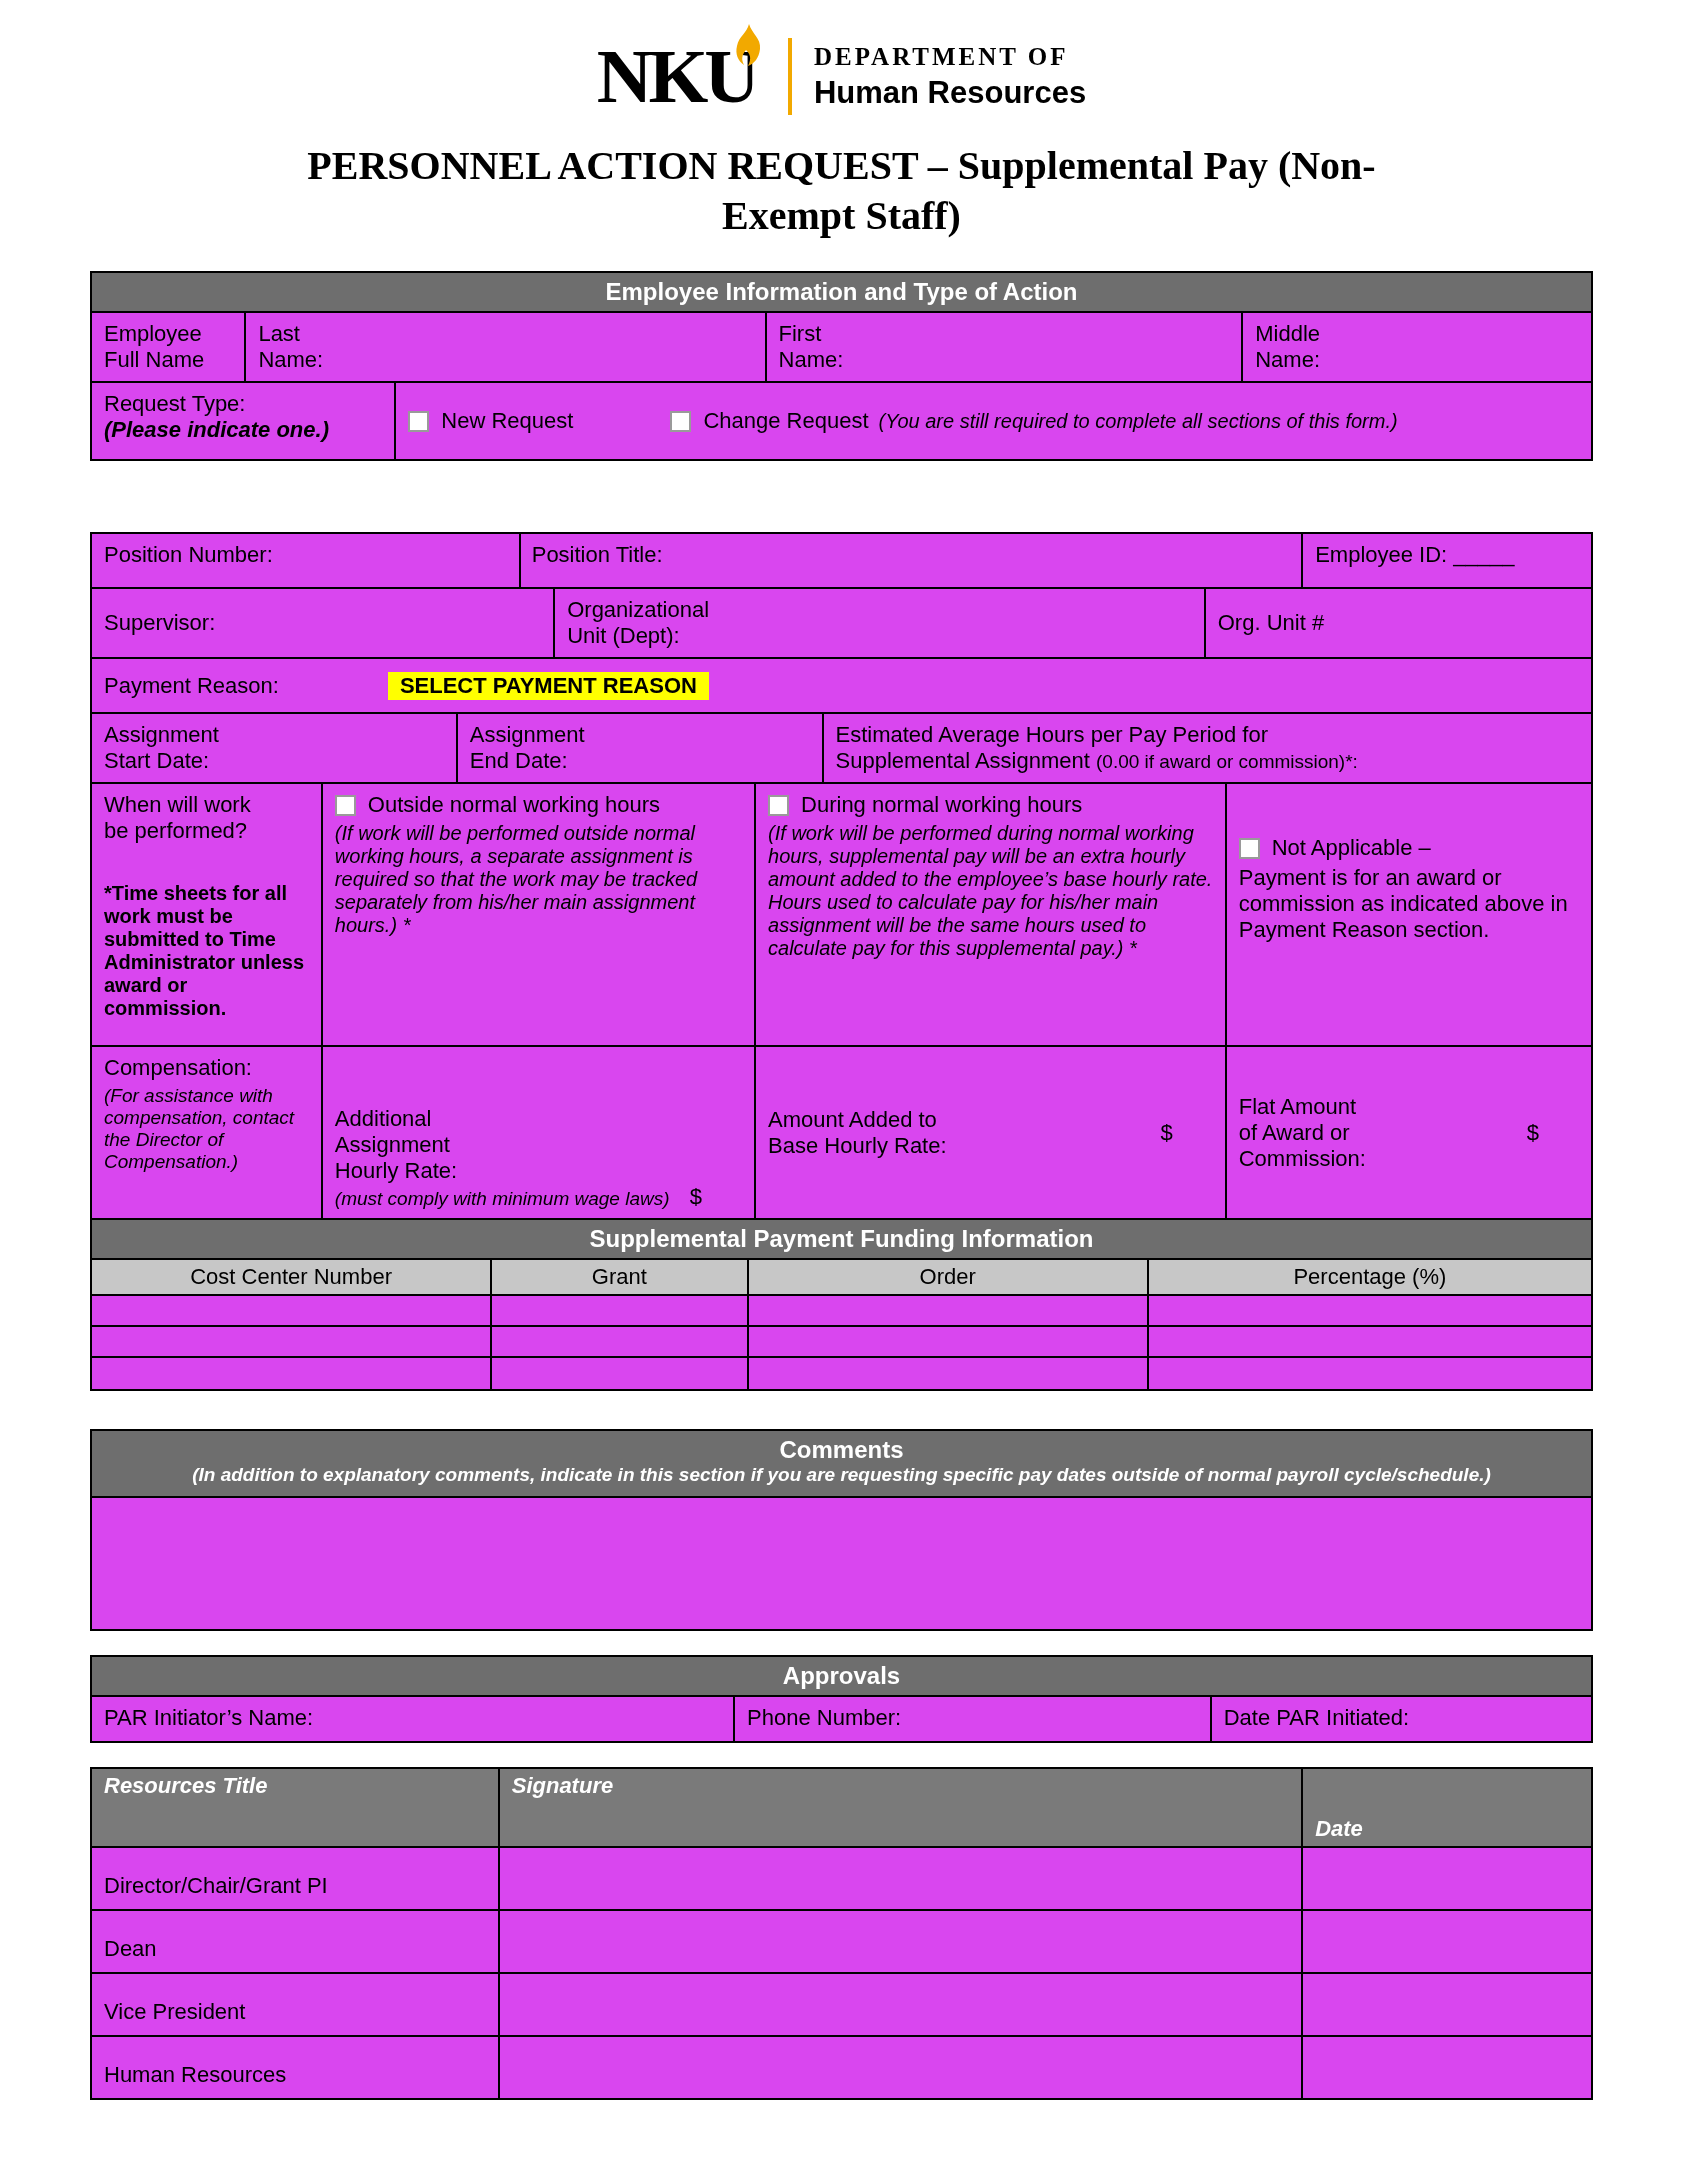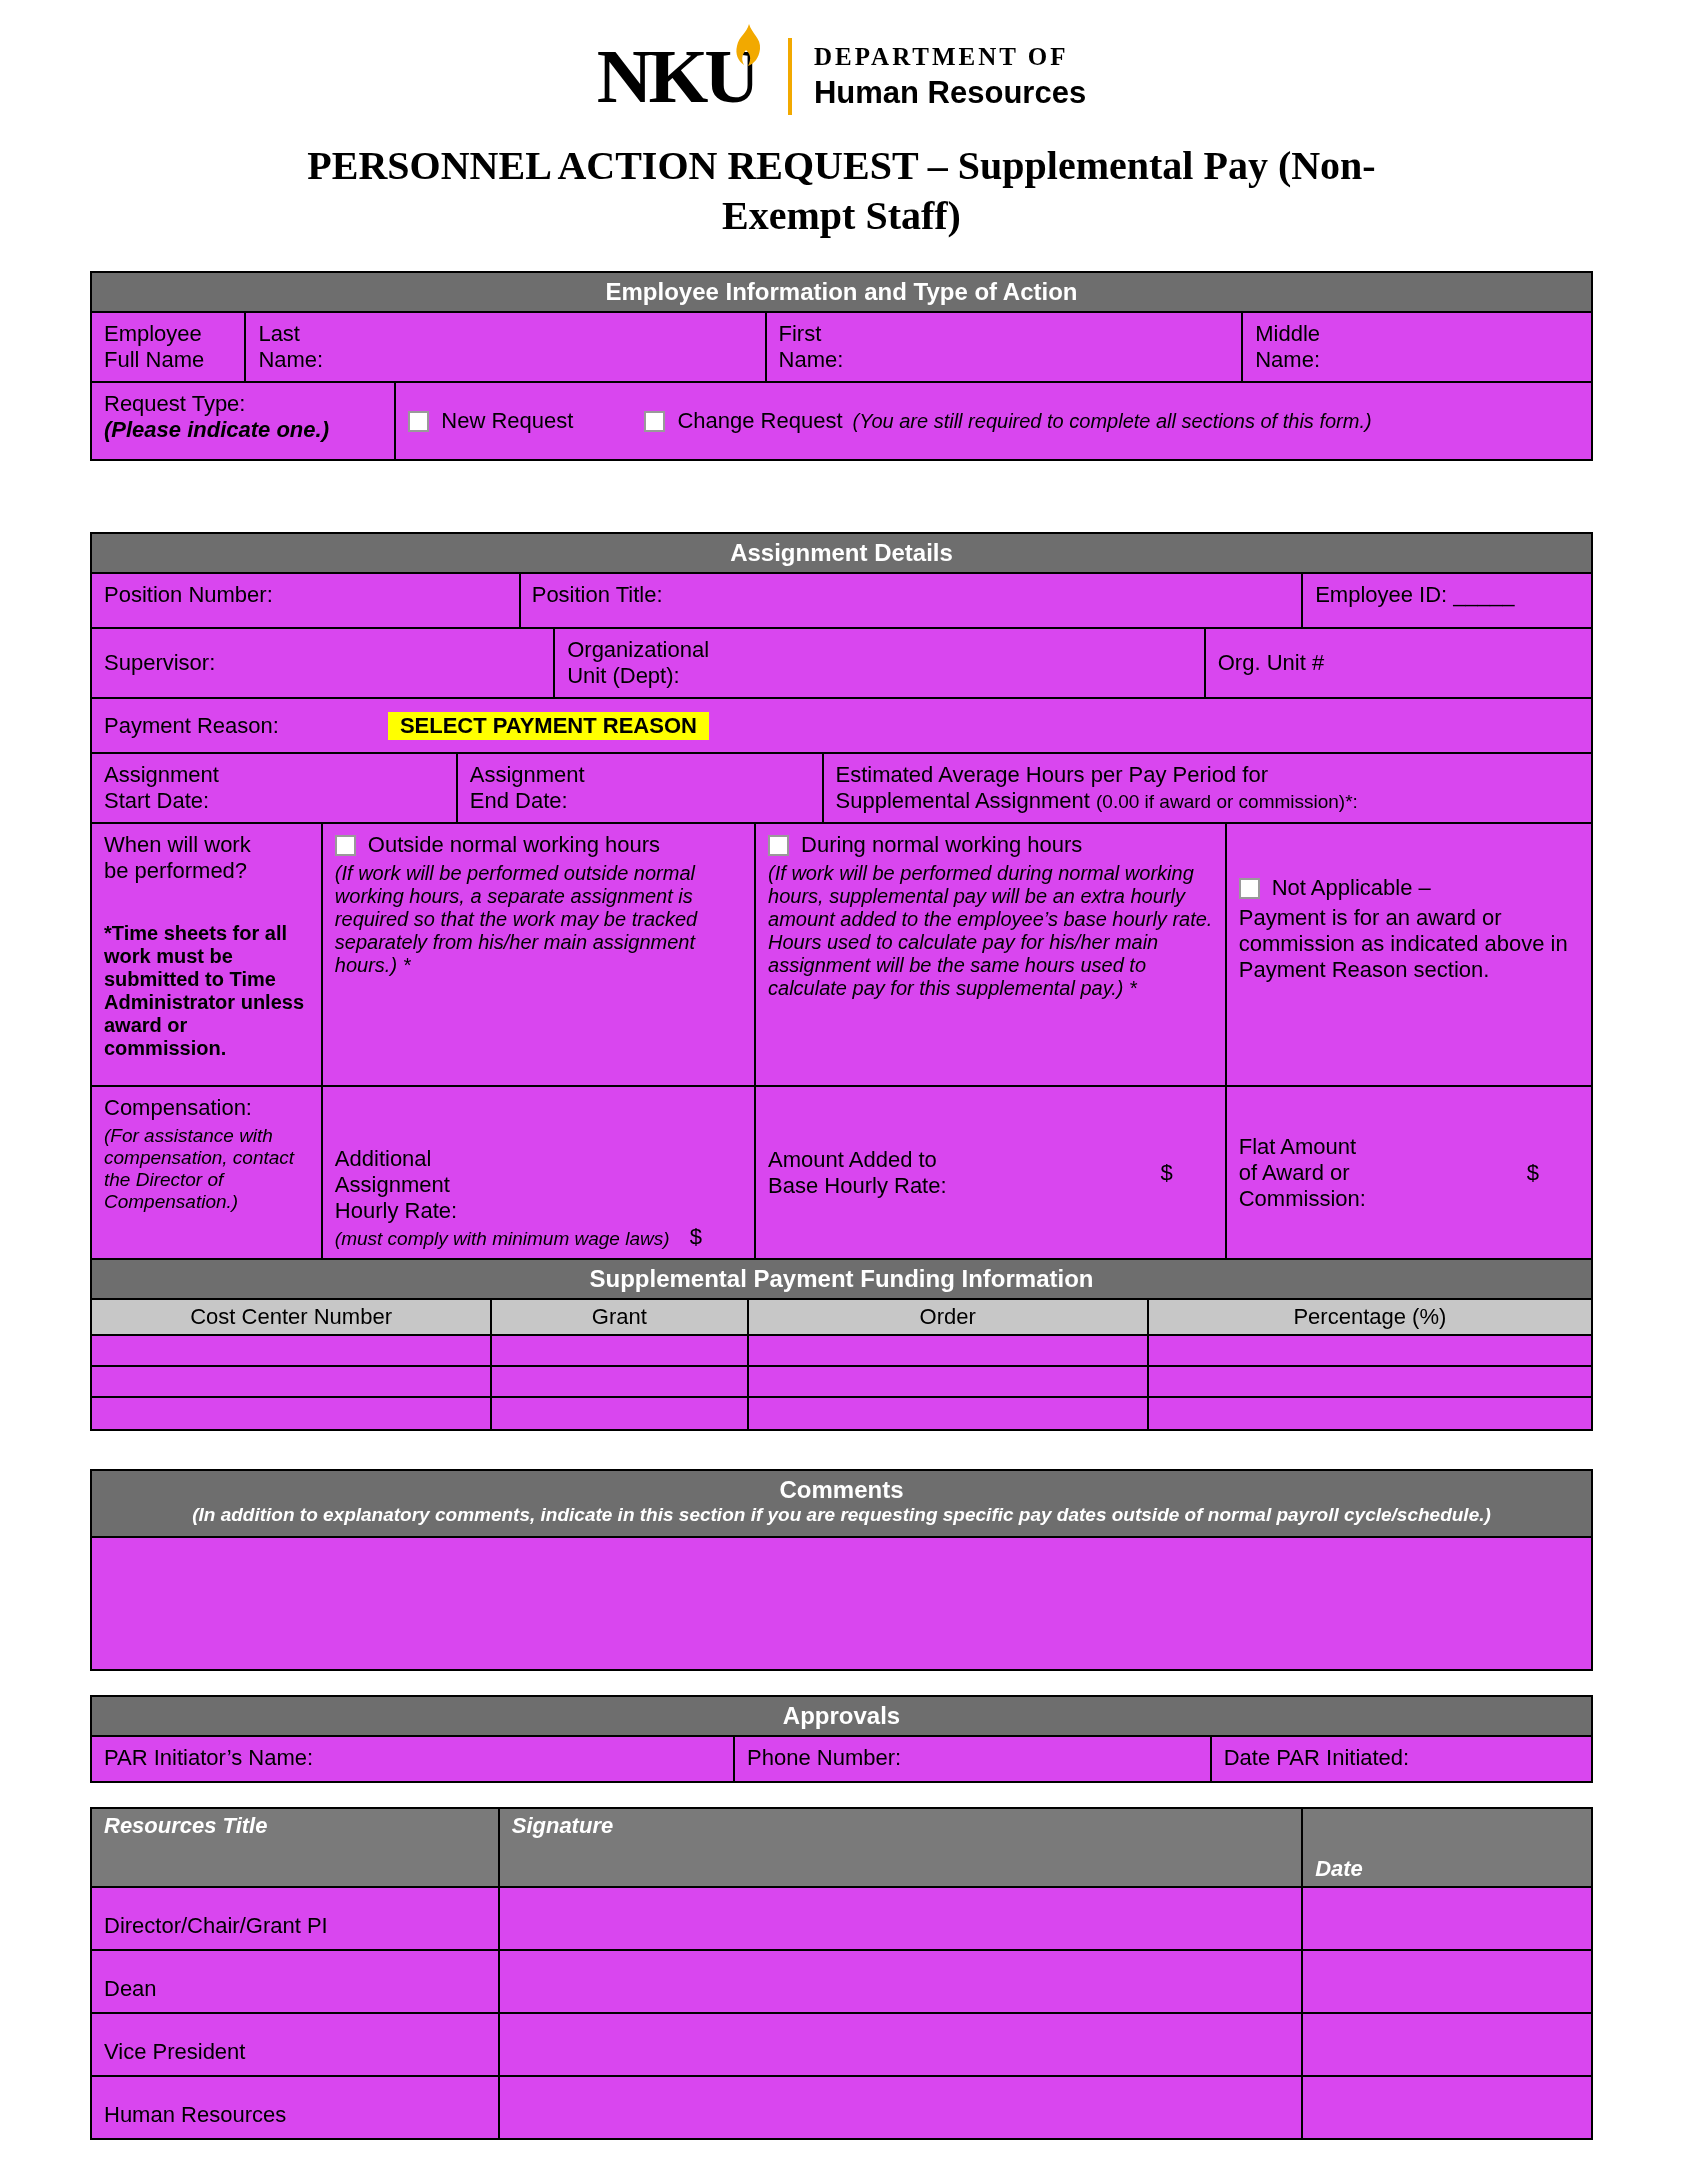--- a/index.html
+++ b/index.html
@@ -41,21 +41,21 @@
 
   
   .name-row { min-height:66px; }
   .c-fullname { width:10.3%; }
   .c-last { width:34.7%; }
   .c-first { width:31.8%; }
   .c-middle { width:23.2%; }
   .request-row { min-height:76px; }
   .c-reqtype { width:20.3%; }
   .c-reqopts { width:79.7%; display:flex; align-items:center; flex-wrap:wrap; }
-  .req-group { display:flex; align-items:center; margin-right:71px; }
+  .req-group { display:flex; align-items:center; margin-right:97px; }
   .req-group2 { display:flex; align-items:center; }
   .req-note { margin-left:10px; }
 
   
   .pos-row { min-height:55px; }
   .c-posnum { width:28.6%; }
   .c-postitle { width:52.2%;padding-left:11px; }
   .c-empid { width:19.2%; }
   .sup-row { min-height:62px; }
   .c-super { width:30.9%; display:flex; align-items:center; }
@@ -161,21 +161,20 @@
           <span>Change Request</span>
           <span class="note req-note">(You are still required to complete all sections of this form.)</span>
         </span>
       </div>
     </div>
   </div>
 
   <div class="gap-l"></div>
 
   <div class="tbl">
-    <div class="bar">Assignment Details</div>
 
     <div class="row pos-row">
       <div class="cell c-posnum">
         <span>Position Number:</span>
       </div>
       <div class="cell c-postitle">
         <span>Position Title:</span>
       </div>
       <div class="cell c-empid">
         <span>Employee ID: _____</span>

